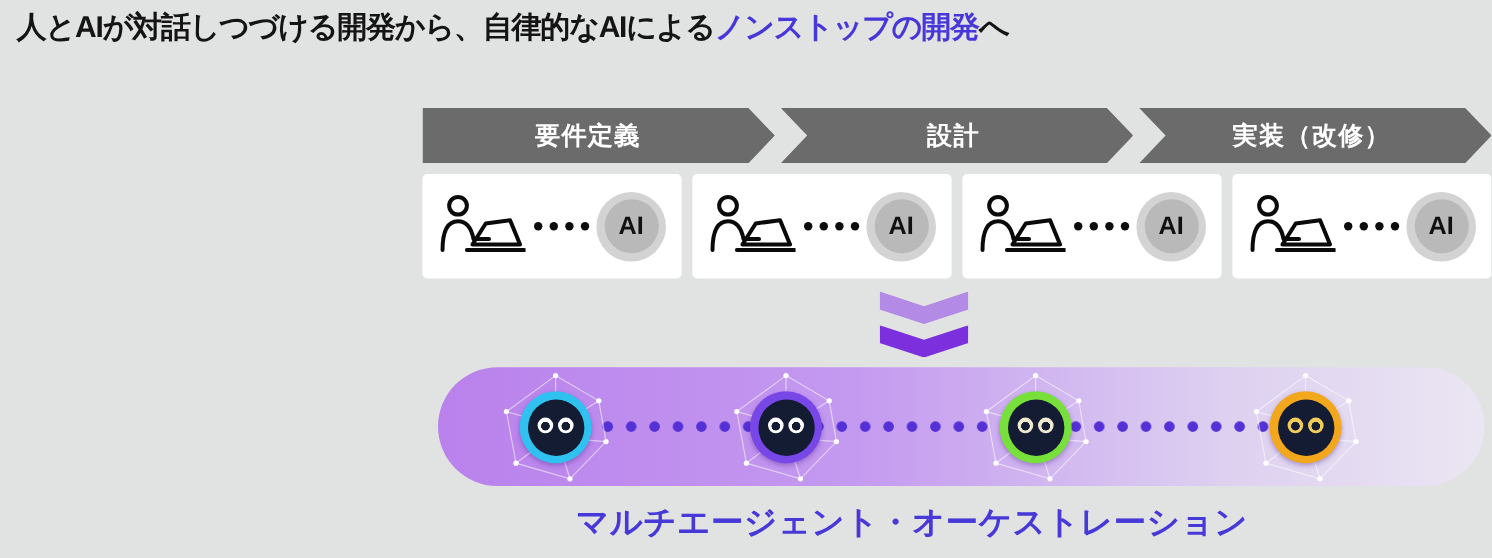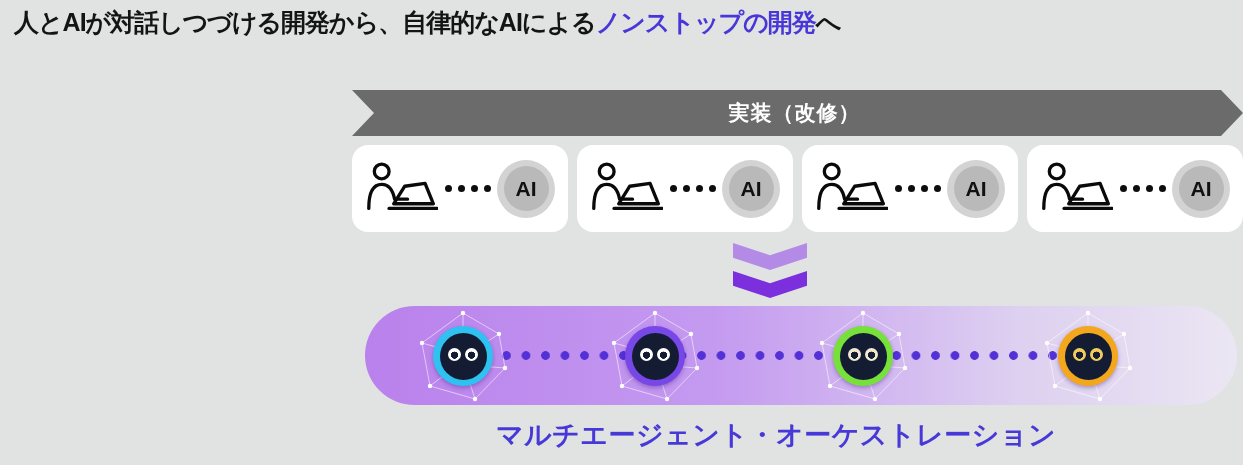--- a/index.html
+++ b/index.html
@@ -28,21 +28,21 @@
   }
   .chev.first{clip-path:polygon(0 0,calc(100% - 22px) 0,100% 50%,calc(100% - 22px) 100%,0 100%);padding-right:18px;}
   .chev.mid{clip-path:polygon(0 0,calc(100% - 22px) 0,100% 50%,calc(100% - 22px) 100%,0 100%,22px 50%);padding-left:6px;padding-right:12px;}
 
   
   .cards{
     position:absolute;left:352px;top:145px;width:891px;height:87px;
     display:flex;gap:9px;
   }
   .card{
-    flex:1;background:#ffffff;border-radius:16px;
+    flex:1;background:#ffffff;border-radius:4px;
     display:flex;align-items:center;justify-content:space-between;
     padding:0 13px 0 14px;
   }
   .person{width:72px;height:58px;flex:0 0 auto;}
   .dots{display:flex;gap:6px;align-items:center;margin:0 4px;}
   .dots i{width:7px;height:7px;border-radius:50%;background:#0d0d0d;display:block;}
   .ai-badge{
     width:58px;height:58px;border-radius:50%;background:#d3d3d3;
     display:flex;align-items:center;justify-content:center;flex:0 0 auto;
   }
@@ -91,32 +91,38 @@
     box-shadow:0 2px 4px rgba(60,20,120,0.35);
   }
   .face{
     width:47px;height:47px;border-radius:50%;background:#141c33;
     display:flex;align-items:center;justify-content:center;gap:4px;
   }
   .eye{width:13px;height:13px;border-radius:50%;display:block;margin-top:-4px;}
 
   
   .caption{
-    position:absolute;left:381px;top:417px;width:790px;text-align:center;
+    position:absolute;left:365px;top:417px;width:790px;text-align:center;
     font-size:27px;font-weight:bold;color:#4738d8;letter-spacing:0.5px;
   }
 </style>
 </head>
 <body>
 
 <div class="canvas">
 
   <h1 class="title"><span>人とAIが対話しつづける開発から、自律的なAIによる</span><span class="hl">ノンストップの開発</span><span>へ</span></h1>
 
   <div class="chevrons">
+    <div class="chev first">
+      <span>要件定義</span>
+    </div>
+    <div class="chev mid">
+      <span>設計</span>
+    </div>
     <div class="chev mid">
       <span>実装（改修）</span>
     </div>
   </div>
 
   <div class="cards">
     <div class="card">
       <svg class="person" viewBox="0 0 78 60" fill="none" stroke="#0a0a0a" stroke-width="3.6" stroke-linejoin="round" stroke-linecap="round">
         <circle cx="17" cy="11" r="8"></circle>
         <path d="M3 51 C3 32 9 25 17 25 C25 25 29 31 31 41 L45 41"></path>

